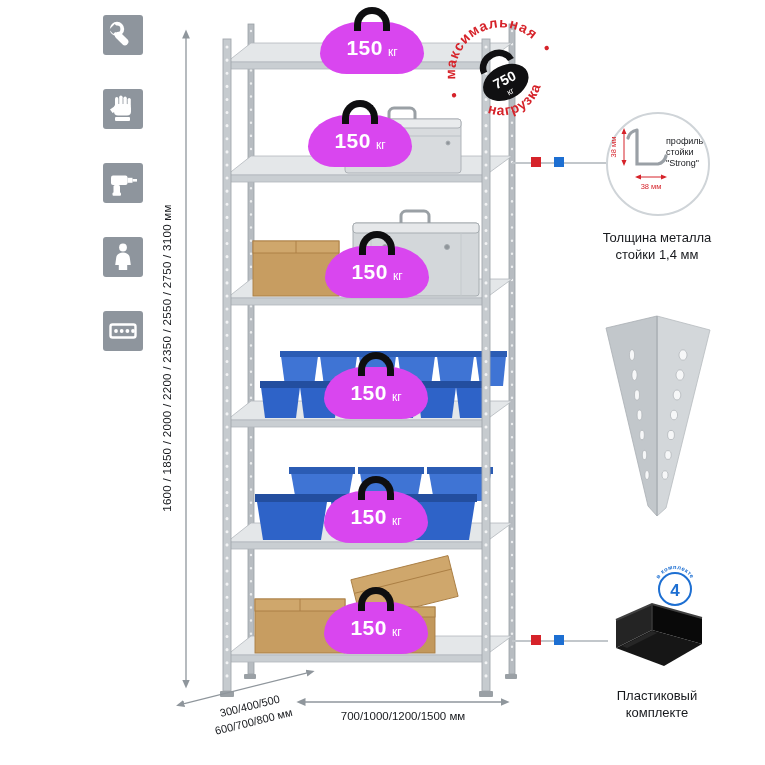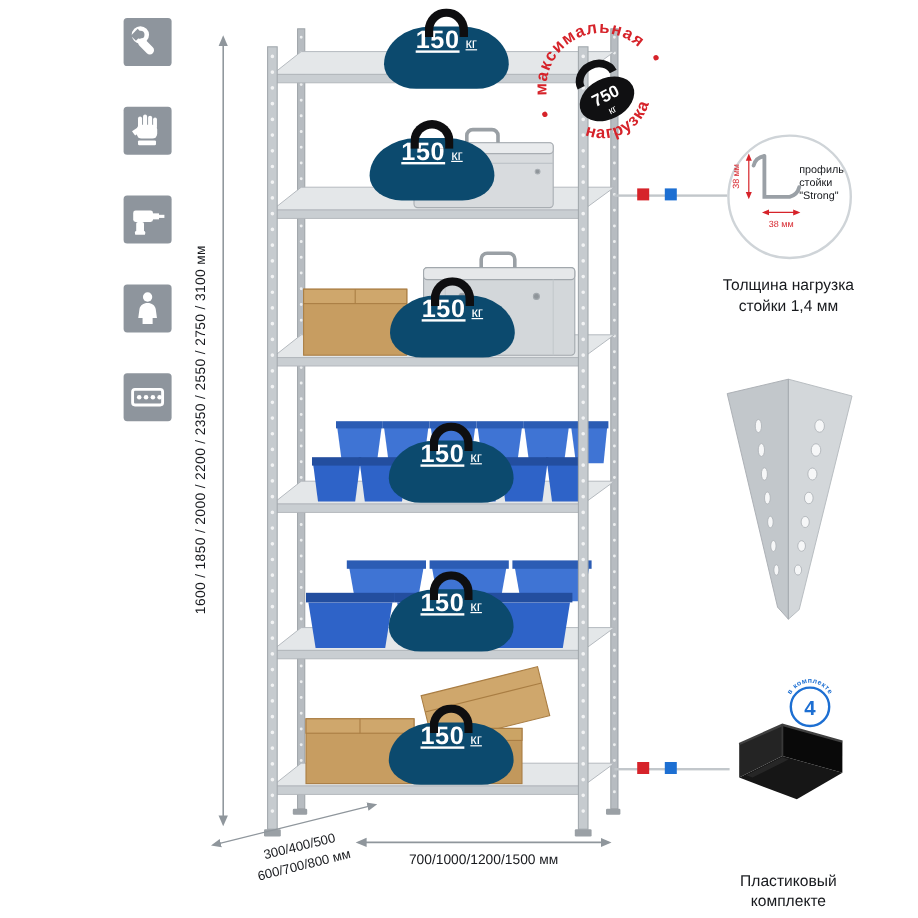--- a/index.html
+++ b/index.html
@@ -1,23 +1,23 @@
 <!DOCTYPE html>
 <html><head>
 <meta charset="utf-8">
 <style>
   html,body{margin:0;padding:0;background:#fff;}
   .canvas{position:relative;width:765px;height:765px;background:#fff;overflow:hidden;
           font-family:"Liberation Sans",sans-serif;color:#17191d;}
   .side-icon{position:absolute;left:103px;width:40px;height:40px;background:#8e959d;
              border-radius:3px;display:flex;align-items:center;justify-content:center;}
   .abs{position:absolute;}
-  .kettlebell{position:absolute;width:104px;height:52px;background:#0c4a6e;
+  .kettlebell{position:absolute;width:104px;height:52px;background:#d946ef;
               border-radius:50px 50px 34px 34px/40px 40px 26px 26px;
-              display:flex;justify-content:center;color:#fff;z-index:5;text-decoration:underline;}
+              display:flex;align-items:center;justify-content:center;color:#fff;z-index:5;}
   .kettlebell::before{content:"";position:absolute;top:-15px;left:50%;transform:translateX(-50%);
               width:36px;height:24px;border:7px solid #0e0e10;border-bottom:none;
               border-radius:20px 20px 0 0;box-sizing:border-box;}
   .kb-val{font-size:21px;font-weight:bold;letter-spacing:.5px;}
   .kb-unit{font-size:12px;margin-left:5px;margin-top:7px;}
   .stamp{position:absolute;left:438px;top:8px;width:122px;height:122px;
          transform:rotate(-27deg);z-index:6;}
   .connector{position:absolute;height:2px;background:#c2c7cb;z-index:3;}
   .marker-sq{position:absolute;width:10px;height:10px;z-index:4;}
   .red-sq{background:#d6232a;}
@@ -290,21 +290,21 @@
       <line x1="29" y1="63" x2="57" y2="63" stroke="#d6232a" stroke-width="1" marker-start="url(#arrR)" marker-end="url(#arrR)"></line>
       <text x="43" y="75" text-anchor="middle" font-size="7.5" fill="#d6232a">38 мм</text>
       <g font-size="9" fill="#17191d">
         <text x="58" y="30">профиль</text>
         <text x="58" y="41">стойки</text>
         <text x="58" y="52">"Strong"</text>
       </g>
     </svg>
   </div>
   <div class="caption" style="left:582px;top:230px">
-    <div>Толщина нагрузка</div>
+    <div>Толщина металла</div>
     <div>стойки 1,4 мм</div>
   </div>
 
   <svg class="abs" style="left:598px;top:310px" width="118" height="212" viewBox="0 0 118 212">
     <polygon points="59,6 112,20 68,198 59,206" fill="#d3d7da" stroke="#b6bbbf" stroke-width="0.8"></polygon>
     <polygon points="59,6 8,18 50,196 59,206" fill="#c2c7cb" stroke="#aaafb4" stroke-width="0.8"></polygon>
     <line x1="59" y1="6" x2="59" y2="206" stroke="#a9aeb3" stroke-width="1"></line>
     <g fill="#f6f7f8" stroke="#adb2b6" stroke-width="0.7">
       <ellipse cx="85" cy="45" rx="4" ry="5.2"></ellipse>
         <ellipse cx="82" cy="65" rx="4" ry="5.2"></ellipse>
@@ -336,21 +336,21 @@
       <defs>
         <path id="kitArc" d="M 5,23 A 18,18 0 0 1 41,23"></path>
       </defs>
       <circle cx="23" cy="25" r="16" fill="#fff" stroke="#1d6fd2" stroke-width="2"></circle>
       <text font-size="5.8" fill="#1d6fd2" font-weight="bold" letter-spacing=".4">
         <textPath href="#kitArc" startOffset="50%" text-anchor="middle">в комплекте</textPath>
       </text>
       <text x="23" y="32" text-anchor="middle" font-size="17" font-weight="bold" fill="#1d6fd2">4</text>
     </svg>
   </div>
-  <div class="caption" style="left:582px;top:726px">
+  <div class="caption" style="left:582px;top:688px">
     <div>Пластиковый</div>
     <div>комплекте</div>
   </div>
 
   <div class="depth-dim">
     <svg width="150" height="10" viewBox="0 0 150 10">
       <defs>
         <marker id="agd" markerWidth="8" markerHeight="8" refX="5" refY="4" orient="auto-start-reverse">
           <path d="M0,1 L7,4 L0,7 z" fill="#8f969c"></path>
         </marker>

